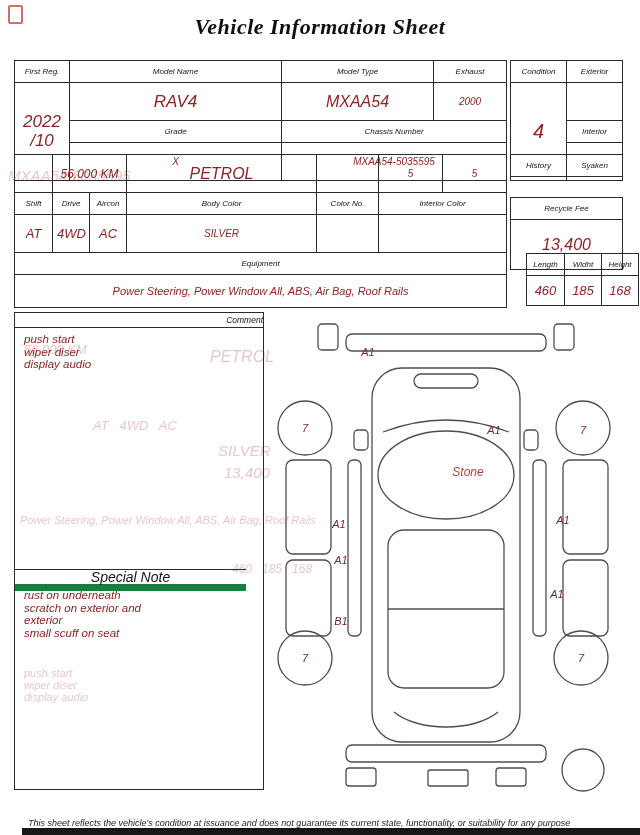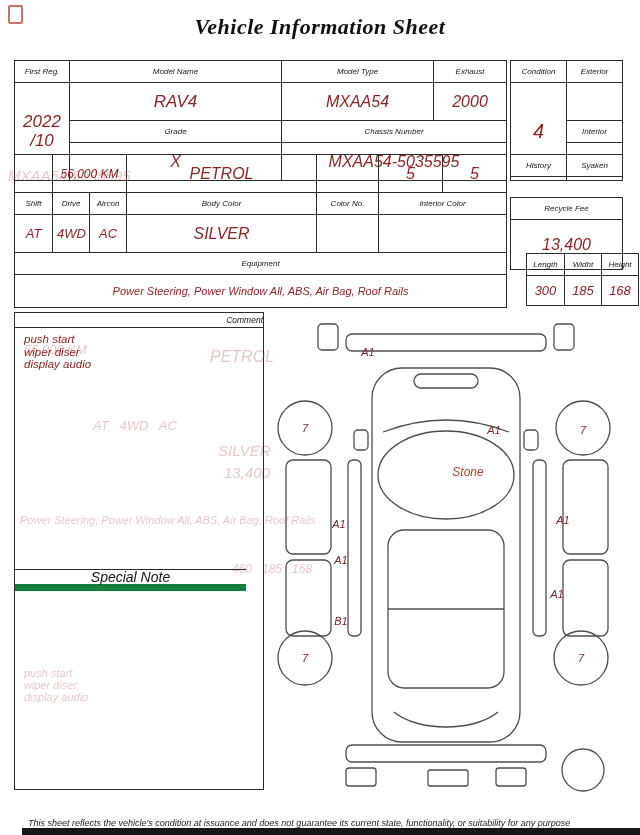--- a/index.html
+++ b/index.html
@@ -20,21 +20,21 @@
   }
   
   .tbl { position:absolute; border-collapse:collapse; table-layout:fixed; }
   .tbl td {
     border:1px solid #2b2b2b; padding:4px; text-align:center; vertical-align:middle;
     overflow:hidden;
   }
   .hr td { height:13px; font-size:8px; color:#161616; line-height:12px; }
   .vr td { height:29px; }
   .val { color:#8b2424; }
-  .fs20{font-size:20px}.fs17{font-size:17px}.fs16{font-size:16px}.fs15{font-size:16px}
+  .fs20{font-size:20px}.fs17{font-size:17px}.fs16{font-size:16px}.fs15{font-size:10px}
   .fs13{font-size:13px}.fs12{font-size:12px}.fs11{font-size:11px}.fs10{font-size:10px}
   .pre { white-space:pre-line; line-height:1.08; }
   .leftal { text-align:left; padding-left:6px; }
   .eqrow td { height:24px; }
   .rfval td { height:41px; }
   .dimval td { height:21px; }
   
   .cbox { position:absolute; left:14px; top:312px; width:250px; height:478px;
           border:1px solid #2b2b2b; box-sizing:border-box; }
   .chdr { position:absolute; top:0; left:0; right:0; height:14px;
@@ -213,33 +213,37 @@
         <col style="width:37px">
         <col style="width:37px">
       </colgroup>
     <tbody>
       <tr class="hr">
         <td>Length</td>
         <td>Widht</td>
         <td>Height</td>
       </tr>
       <tr class="dimval">
-        <td class="val fs13">300</td>
+        <td class="val fs13">460</td>
         <td class="val fs13">185</td>
         <td class="val fs13">168</td>
       </tr>
     </tbody>
   </table>
 
   <div class="cbox">
     <div class="chdr">Comment</div>
     <div class="ctext val pre">push start
 wiper diser
 display audio</div>
     <div class="shdr">Special Note</div>
+    <div class="stext val pre">rust on underneath
+scratch on exterior and
+exterior
+small scuff on seat</div>
   </div>
 
   <div class="diagram">
     <svg viewBox="0 0 358 498" width="358" height="498">
       <g stroke="#4d4d4d" fill="none" stroke-width="1.3">
 
         <rect x="78" y="22" width="200" height="17" rx="6"></rect>
         <rect x="50" y="12" width="20" height="26" rx="4"></rect>
         <rect x="286" y="12" width="20" height="26" rx="4"></rect>
 

